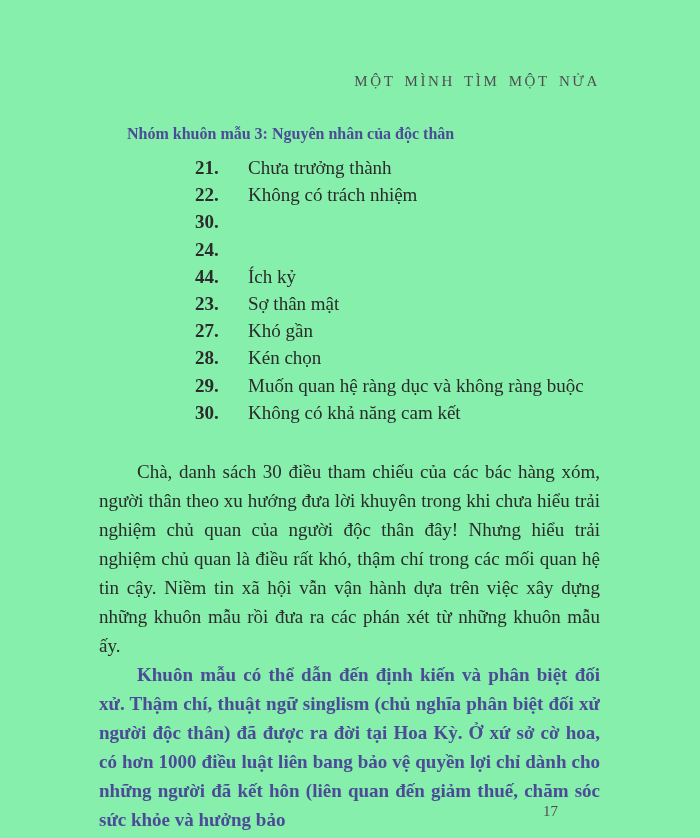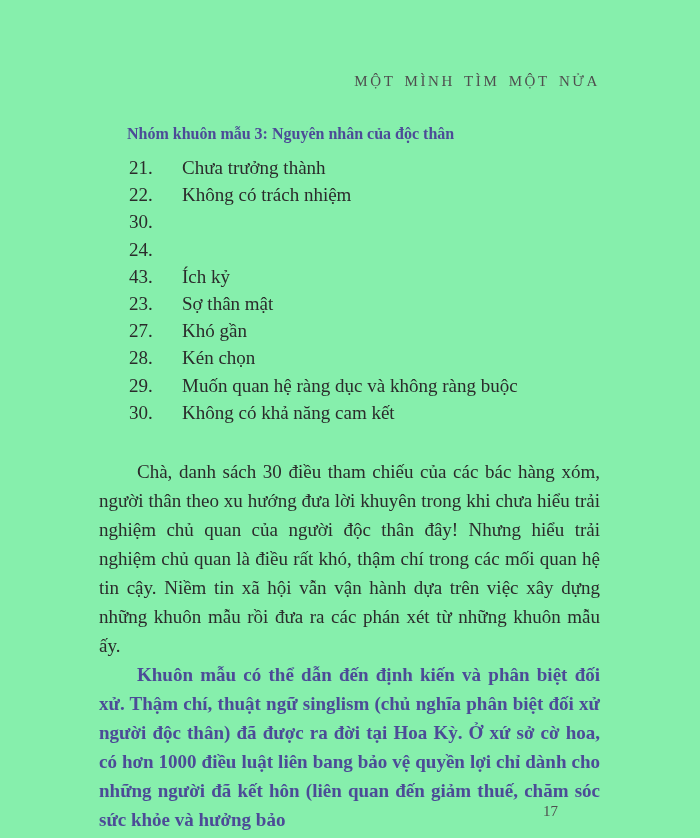--- a/index.html
+++ b/index.html
@@ -42,23 +42,24 @@
   .reasons-list {
     margin-top: 5px;
   }
   .list-row {
     display: flex;
     font-size: 19px;
     line-height: 27.2px;
     color: var(--body-color, #2b2b2b);
   }
   .list-num {
-    margin-left: 30px;
+    margin-left: 96px;
     width: 53px;
     flex: 0 0 53px;
+    font-weight: bold;
   }
   .list-text {
     flex: 1;
   }
   .para {
     margin: 0;
     margin-top: 31px;
     font-size: 19px;
     line-height: 29px;
     text-align: justify;
@@ -98,21 +99,21 @@
         <span class="list-num">22.</span>
         <span class="list-text">Không có trách nhiệm</span>
       </div>
       <div class="list-row">
         <span class="list-num">30.</span>
       </div>
       <div class="list-row">
         <span class="list-num">24.</span>
       </div>
       <div class="list-row">
-        <span class="list-num">43.</span>
+        <span class="list-num">44.</span>
         <span class="list-text">Ích kỷ</span>
       </div>
       <div class="list-row">
         <span class="list-num">23.</span>
         <span class="list-text">Sợ thân mật</span>
       </div>
       <div class="list-row">
         <span class="list-num">27.</span>
         <span class="list-text">Khó gần</span>
       </div>

